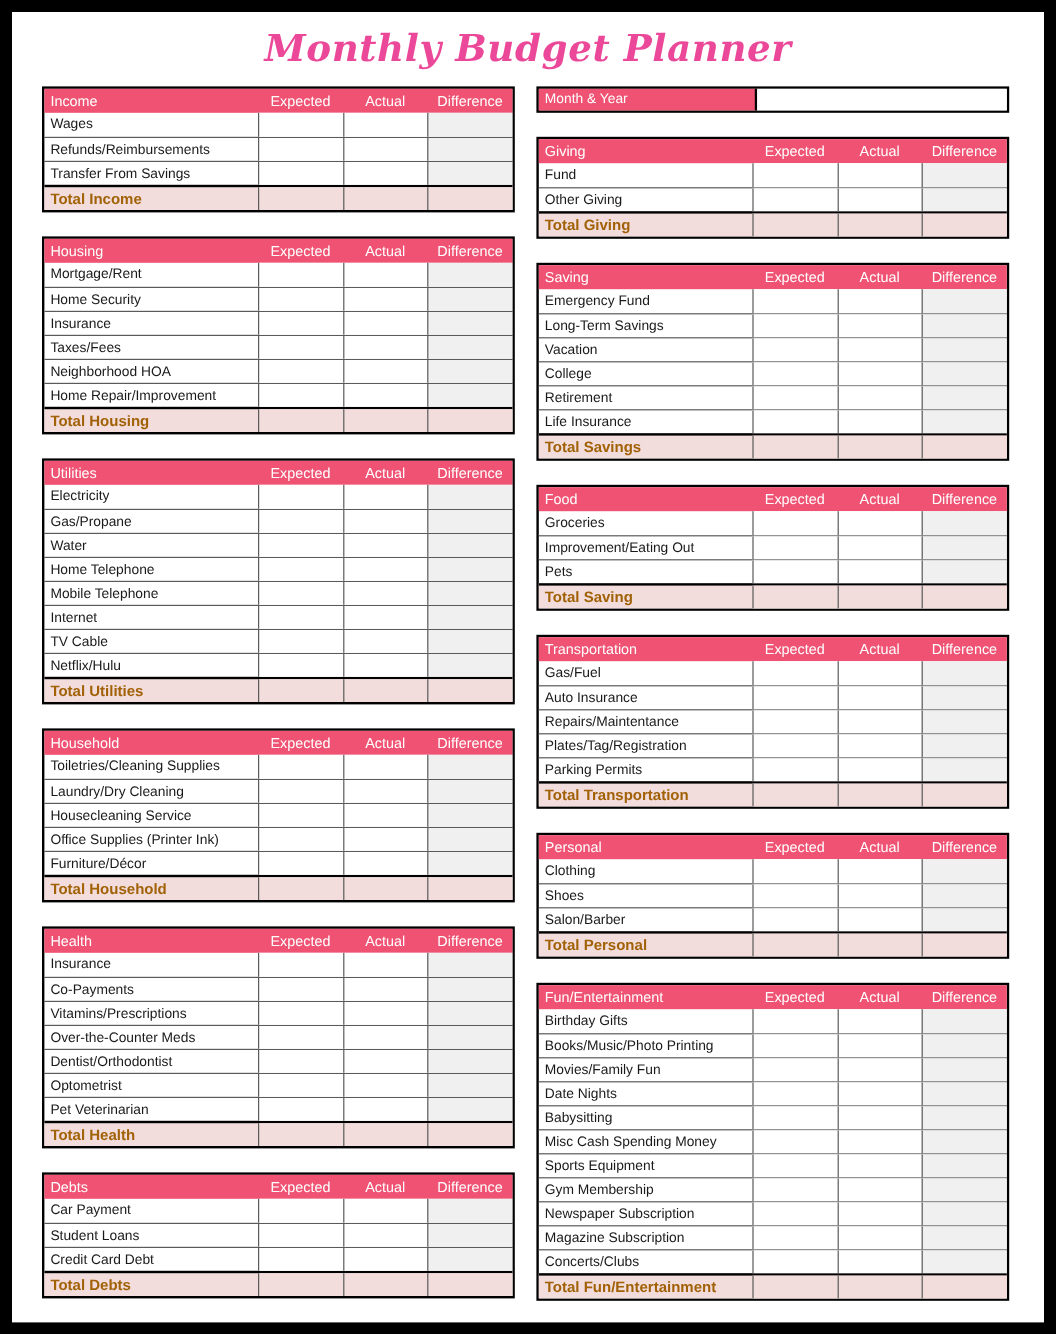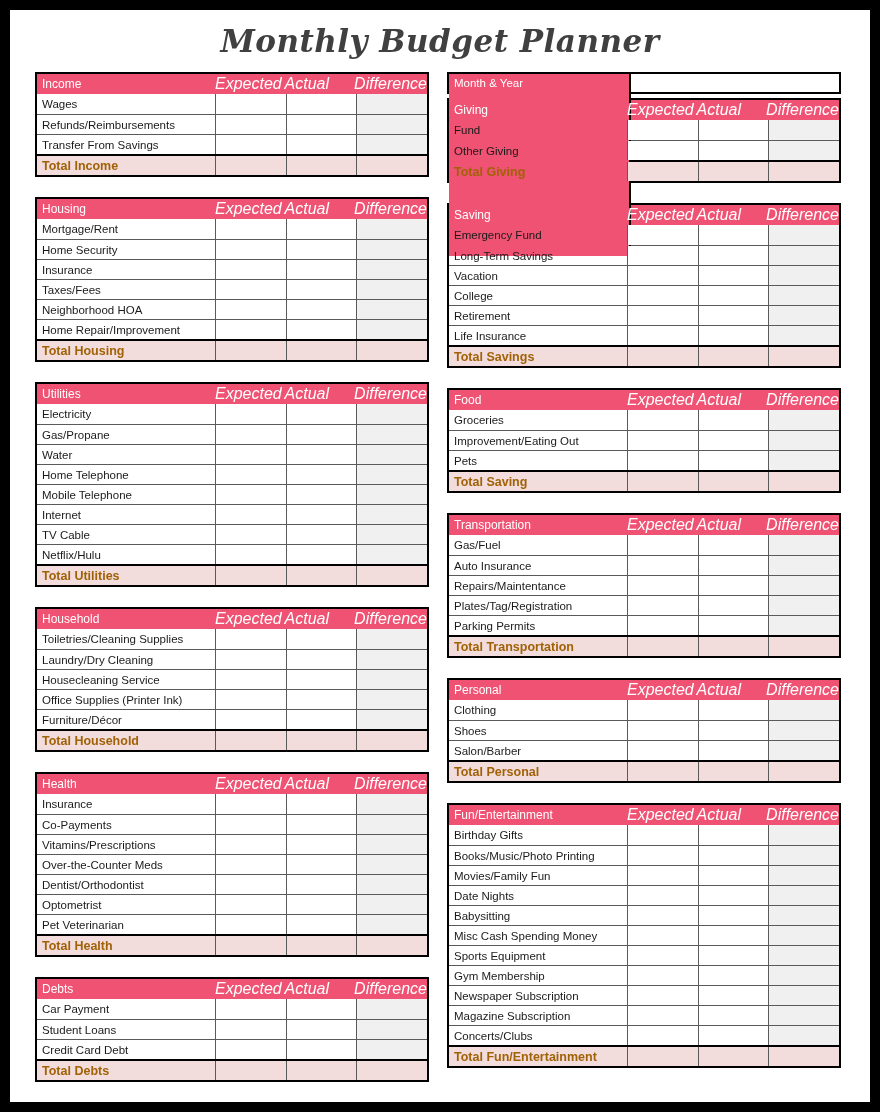--- a/index.html
+++ b/index.html
@@ -11,21 +11,21 @@
     overflow: hidden;
   }
   #page {
     position: absolute;
     left: 10px; top: 10px;
     width: 860px; height: 1092px;
     background: #ffffff;
   }
   #title {
     text-align: center;
-    color: #404040;
+    color: #ec4899;
     font-family: "DejaVu Serif", serif;
     font-style: italic;
     font-weight: bold;
     font-size: 31px;
     letter-spacing: 0.5px;
     padding-top: 14px;
     padding-bottom: 8px;
     line-height: 1.15;
     white-space: nowrap;
   }
@@ -35,22 +35,21 @@
     padding: 4px 25px;
     align-items: flex-start;
   }
   .col { width: 394px; flex: 0 0 394px; }
 
   
   .monthyear {
     display: flex;
     border: 2px solid #000;
     height: 22px;
-    margin-bottom: 4px;
-    flex-direction: column;
+    margin-bottom: 20px;
   }
   .monthyear .my-label {
     width: 182px;
     flex: 0 0 182px;
     background: #ef5272;
     color: #ffffff;
     font-size: 11.5px;
     line-height: 18px;
     padding-left: 5px;
     border-right: 2px solid #000;
@@ -92,24 +91,23 @@
   .cell-val {
     flex: 1 1 0;
     border-left: 1px solid #5a5a5a;
     background: #ffffff;
   }
   .cell-val.diff { background: #f0f0f0; }
   .row.hdr .cell-val {
     border-left: none;
     background: transparent;
     color: #ffffff;
-    font-size: 16px;
-    text-align: left;
+    font-size: 12px;
+    text-align: center;
     line-height: 20px;
-    font-style: italic;
   }
   .row.hdr .cell-val.diff { background: transparent; }
   .row.item { border-top: 1px solid #5a5a5a; }
   .row.item:first-of-type { border-top: none; }
   .row.hdr + .row.item { border-top: none; }
   .row.total {
     border-top: 2px solid #000;
     background: #f2dcdc;
     height: 21px;
   }

